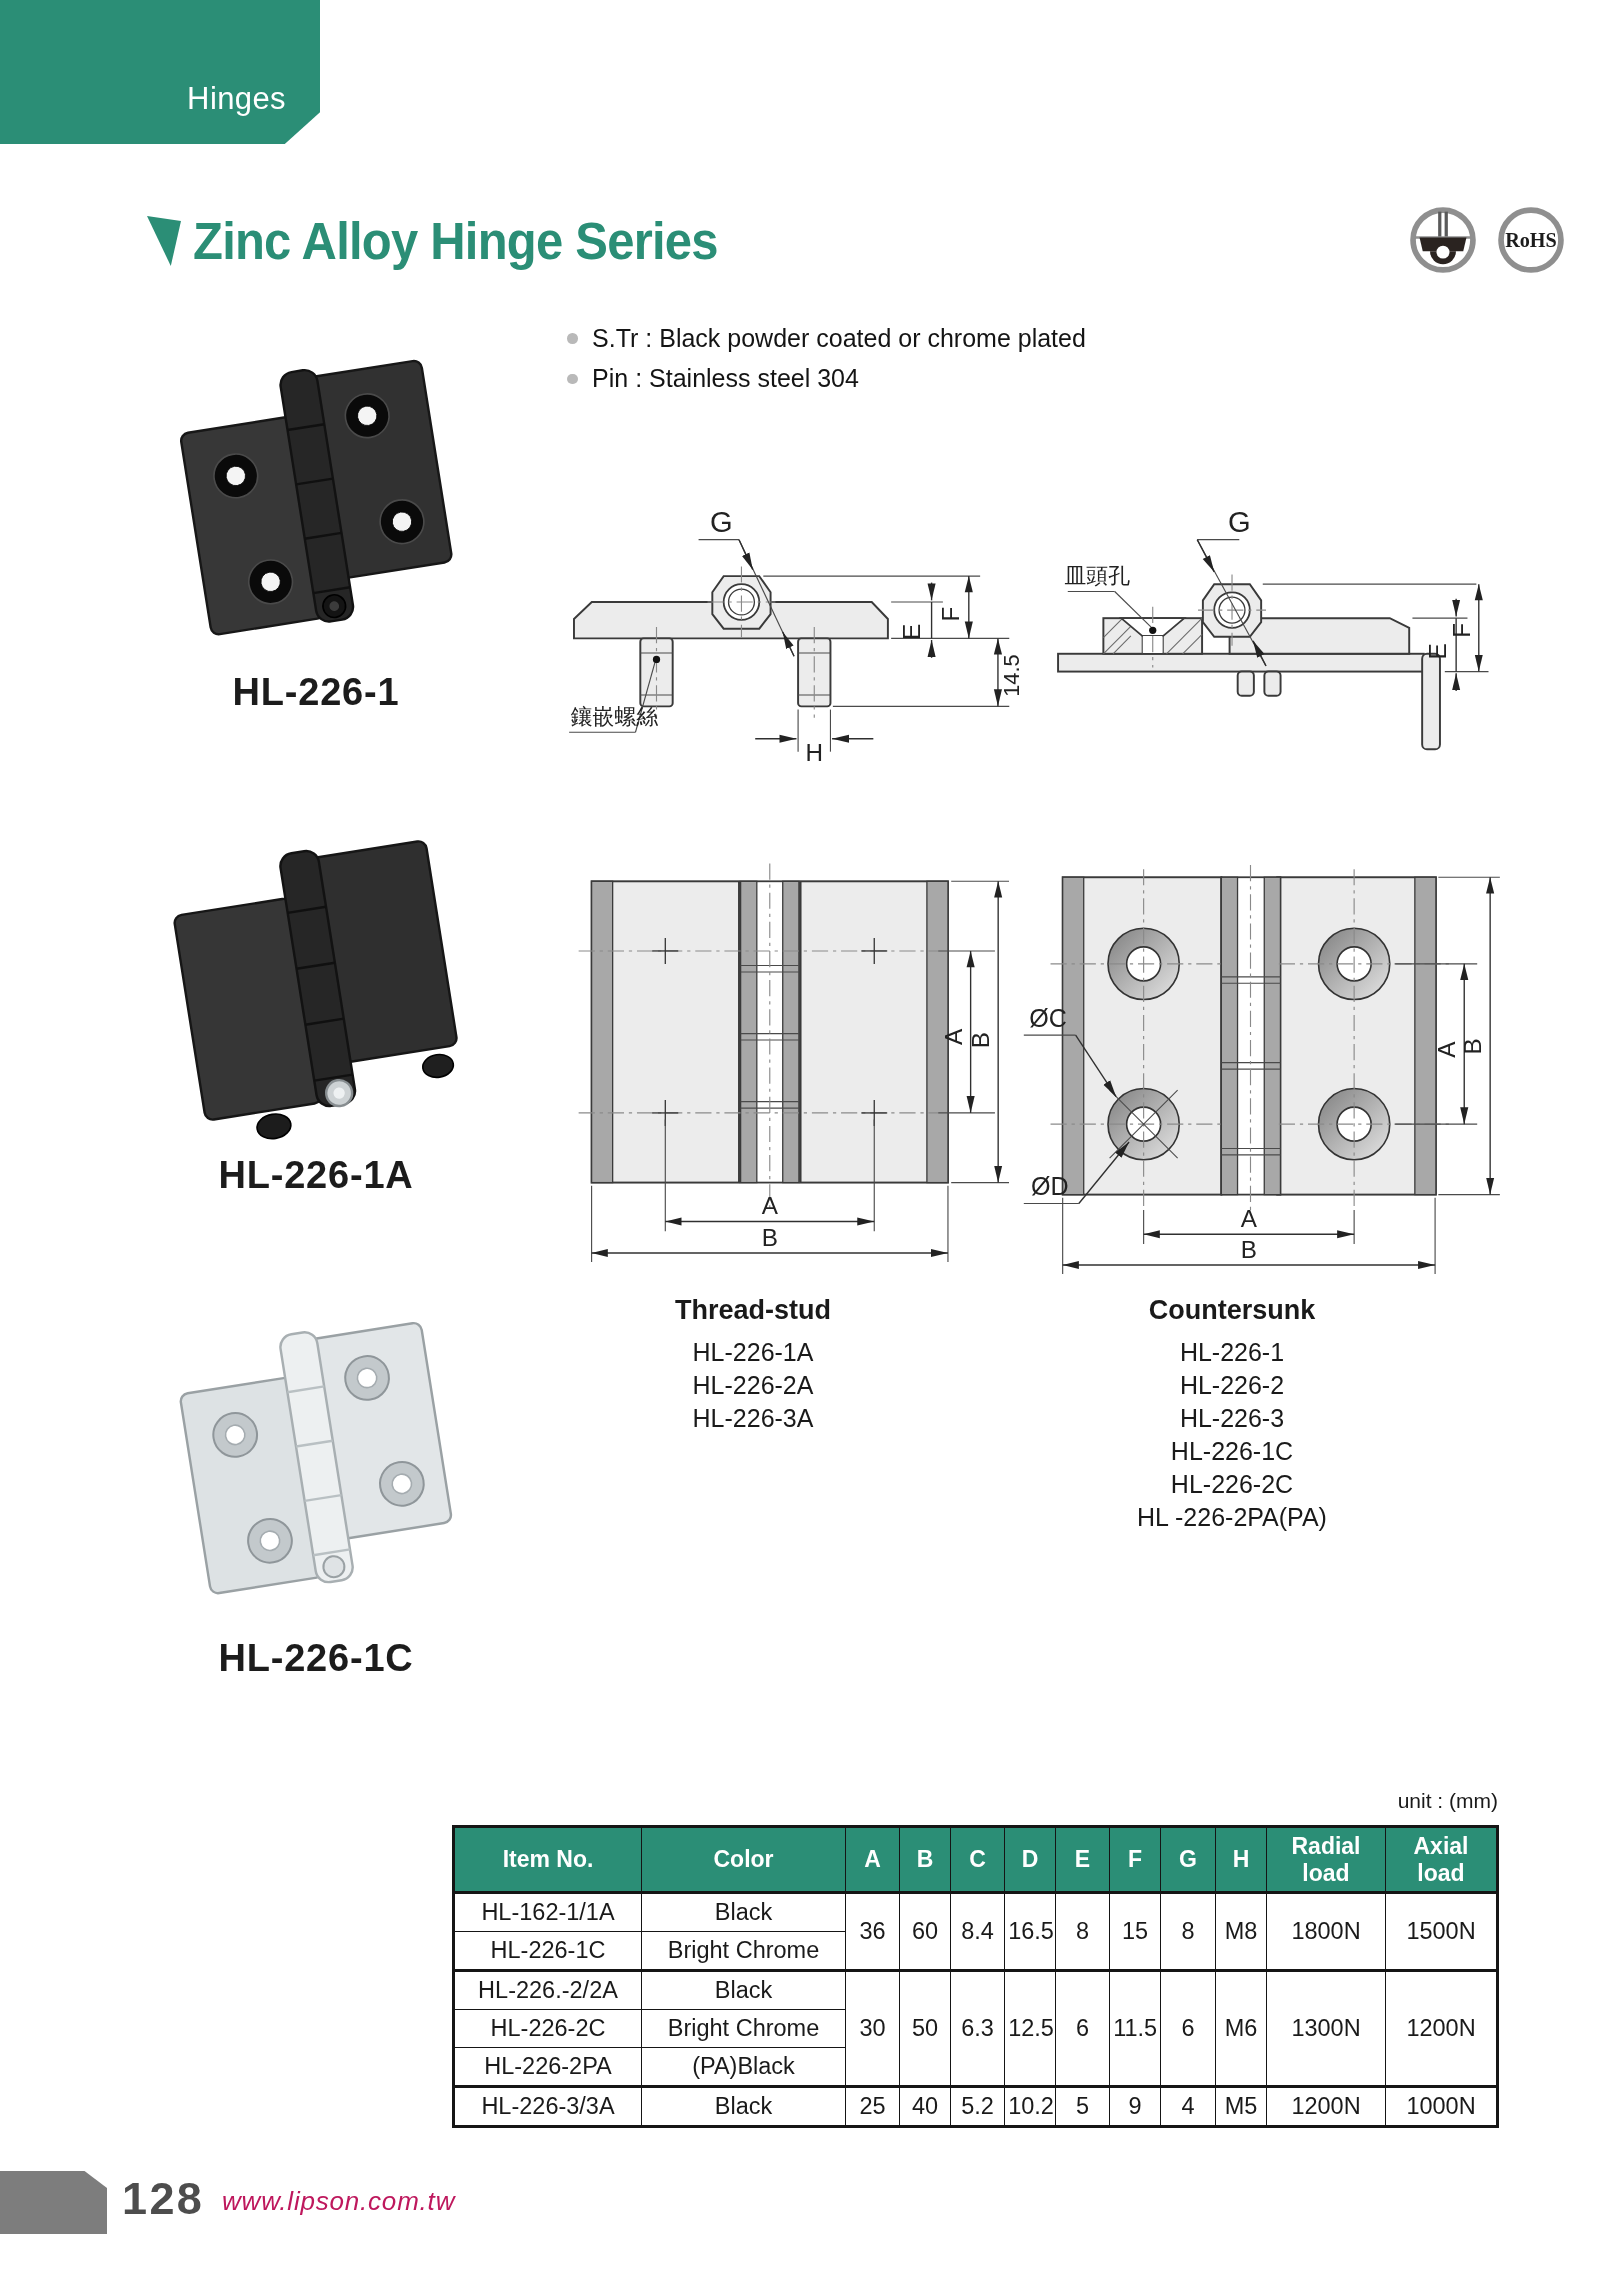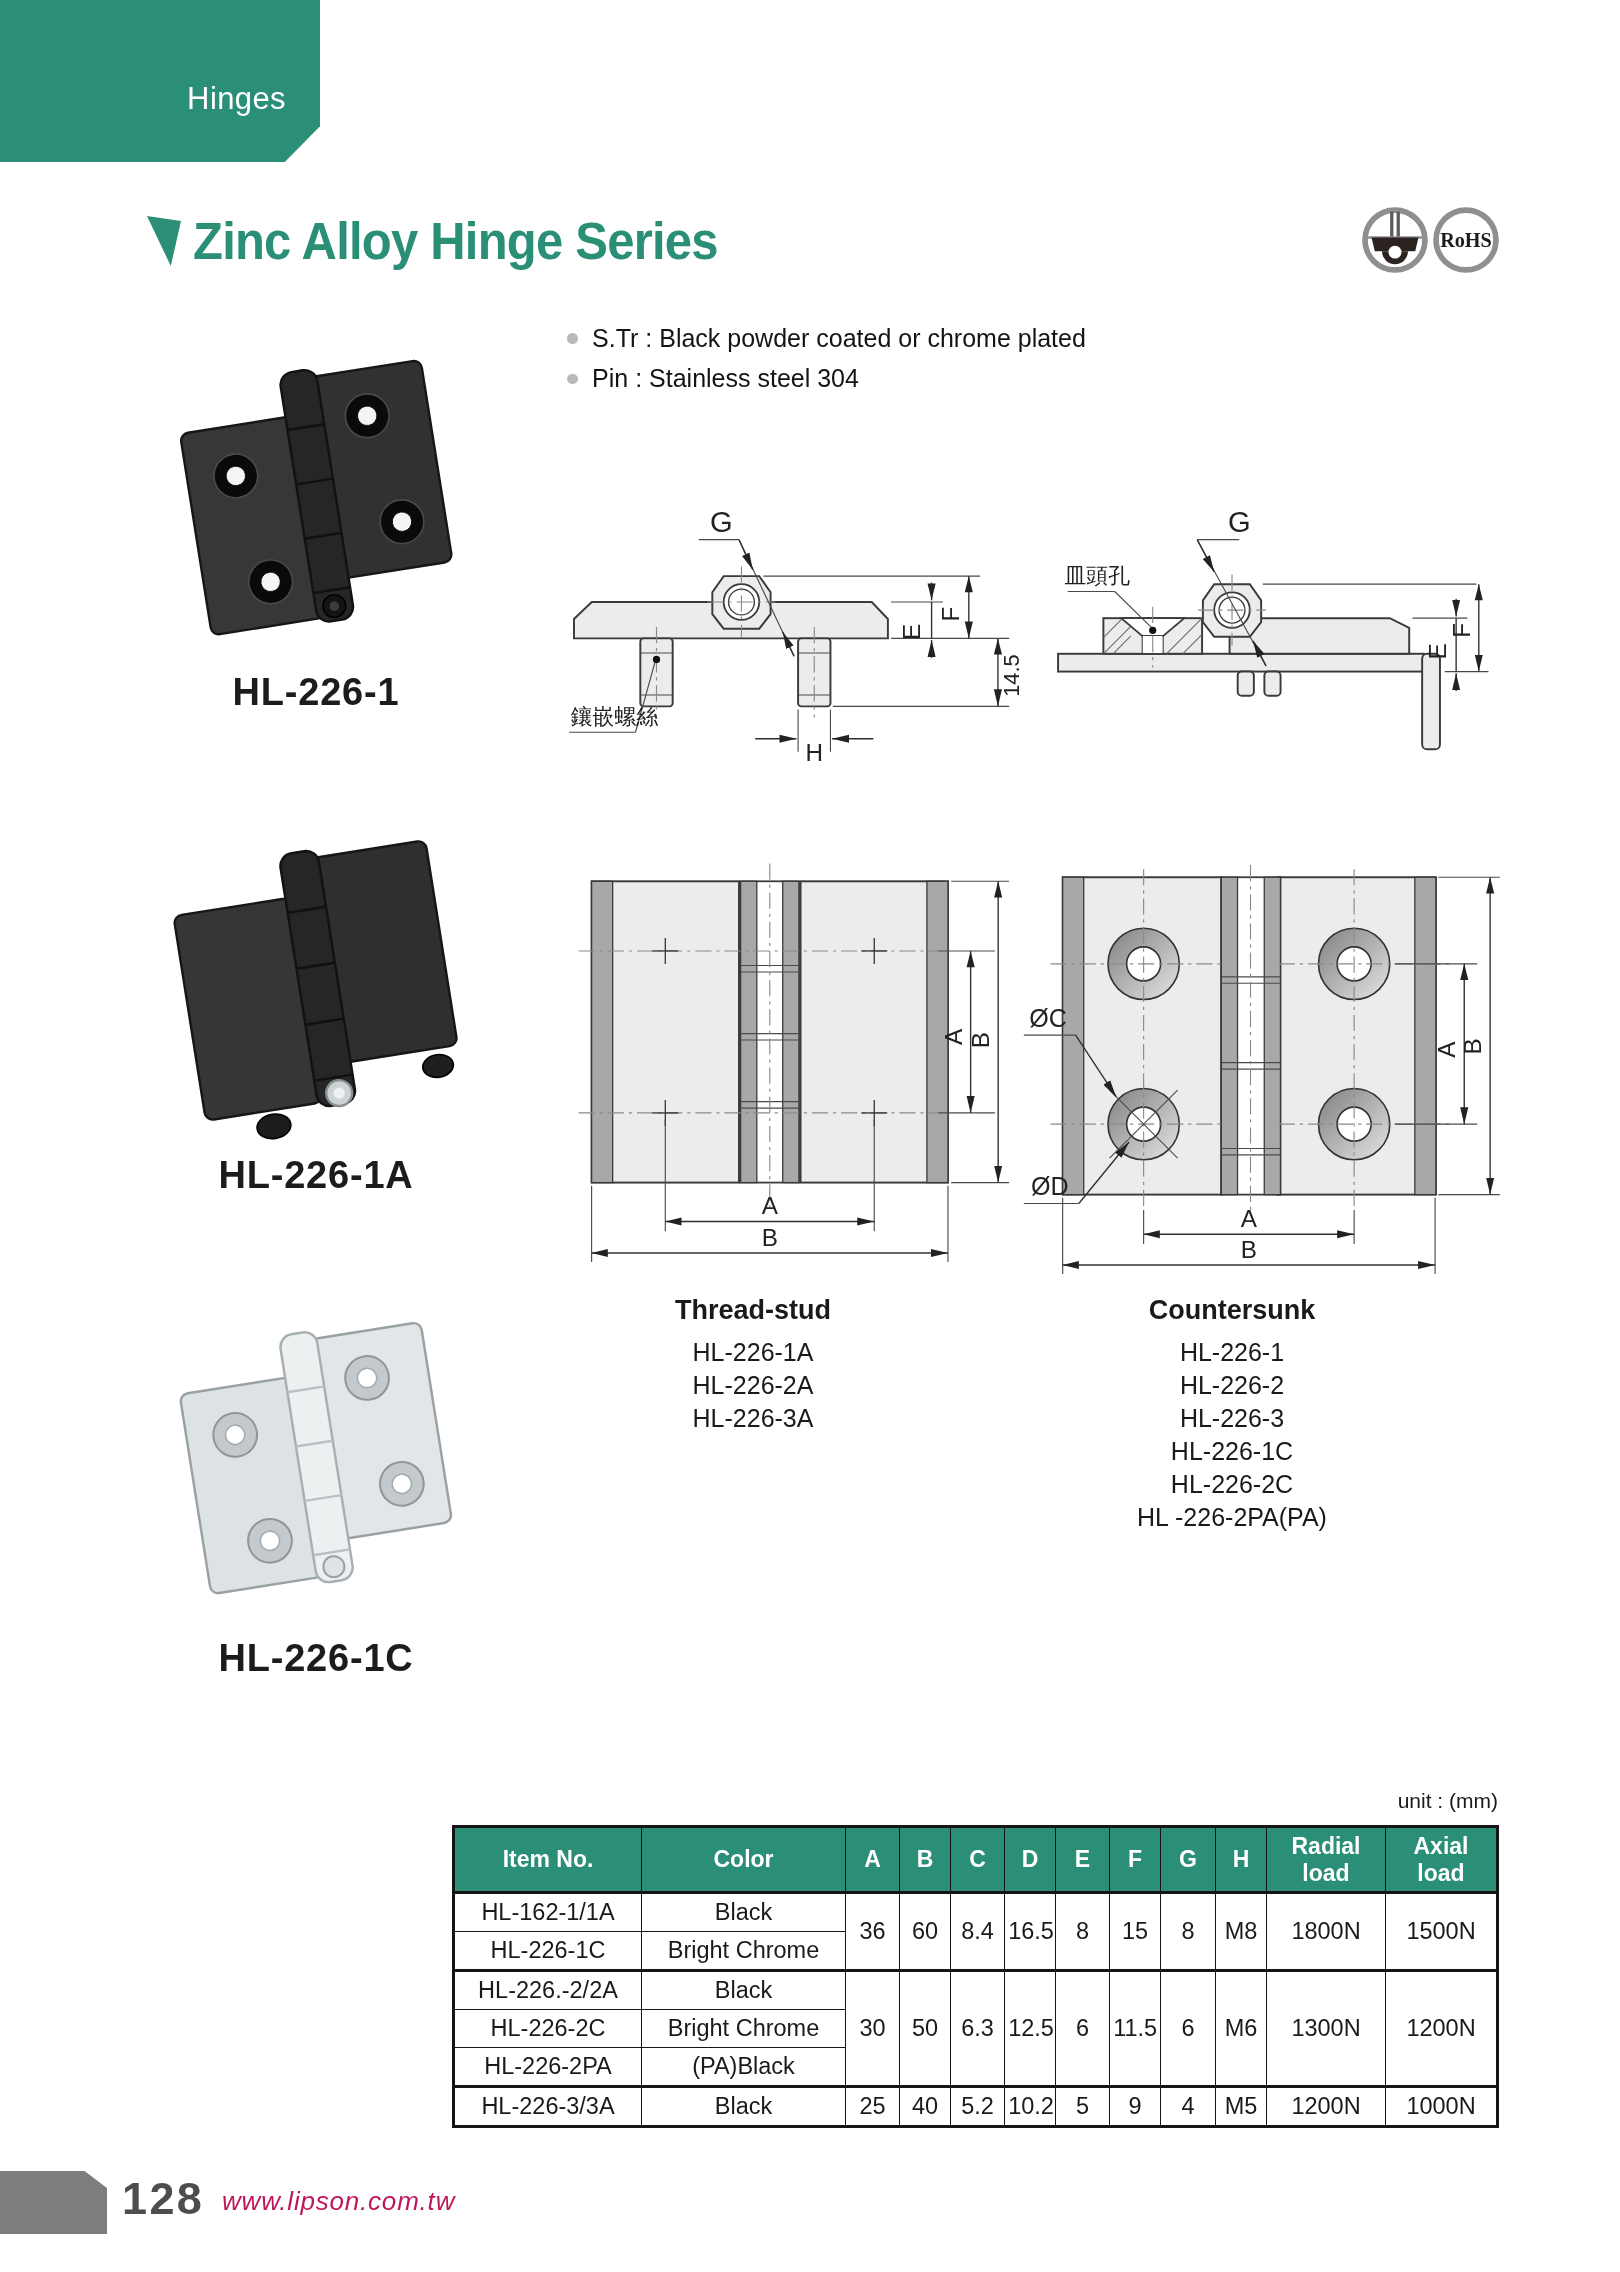--- a/index.html
+++ b/index.html
@@ -1,32 +1,32 @@
 <!DOCTYPE html>
 <html style="font-size:13px"><head>
 <meta charset="utf-8">
 <style>
   html,body{margin:0;padding:0;background:#fff;}
   body{width:1620px;height:2273px;position:relative;font-family:"Liberation Sans",sans-serif;overflow:hidden;color:#1a1a1a;}
   .abs{position:absolute;}
 
   
-  .cat-tab{left:0;top:0;width:320px;height:162px;background:#2b8e76;
+  .cat-tab{left:0;top:0;width:320px;height:144px;background:#2b8e76;
     clip-path:polygon(0 0,100% 0,100% 78%,89% 100%,0 100%);
     box-sizing:border-box;text-align:right;padding:81px 34px 0 0;}
   .cat-tab span{color:#fff;font-size:31px;letter-spacing:0.4px;}
 
   
   .title-tri{left:147px;top:216px;width:34px;height:50px;background:#2b8e76;
     clip-path:polygon(0 0,100% 10%,70% 100%);}
   .page-title{left:193px;top:212px;font-size:51px;font-weight:bold;color:#2b8e76;
     white-space:nowrap;transform:scaleX(.96);transform-origin:left top;letter-spacing:-0.8px;}
 
   
-  .certs{left:1361px;top:206px;display:flex;gap:3px;}
+  .certs{left:1409px;top:206px;display:flex;gap:20px;}
 
   
   .spec-list{left:567px;top:324px;list-style:none;margin:0;padding:0;}
   .spec-list li{font-size:25px;color:#141414;margin-bottom:11.3px;display:flex;align-items:center;}
   .spec-list li::before{content:"";width:10.5px;height:10.5px;border-radius:50%;background:#b9b9b9;margin-right:14.6px;flex:0 0 auto;}
 
   
   .model-caption{width:356px;text-align:center;font-size:38px;font-weight:bold;color:#1c1c1c;letter-spacing:0.8px;}
 
   

